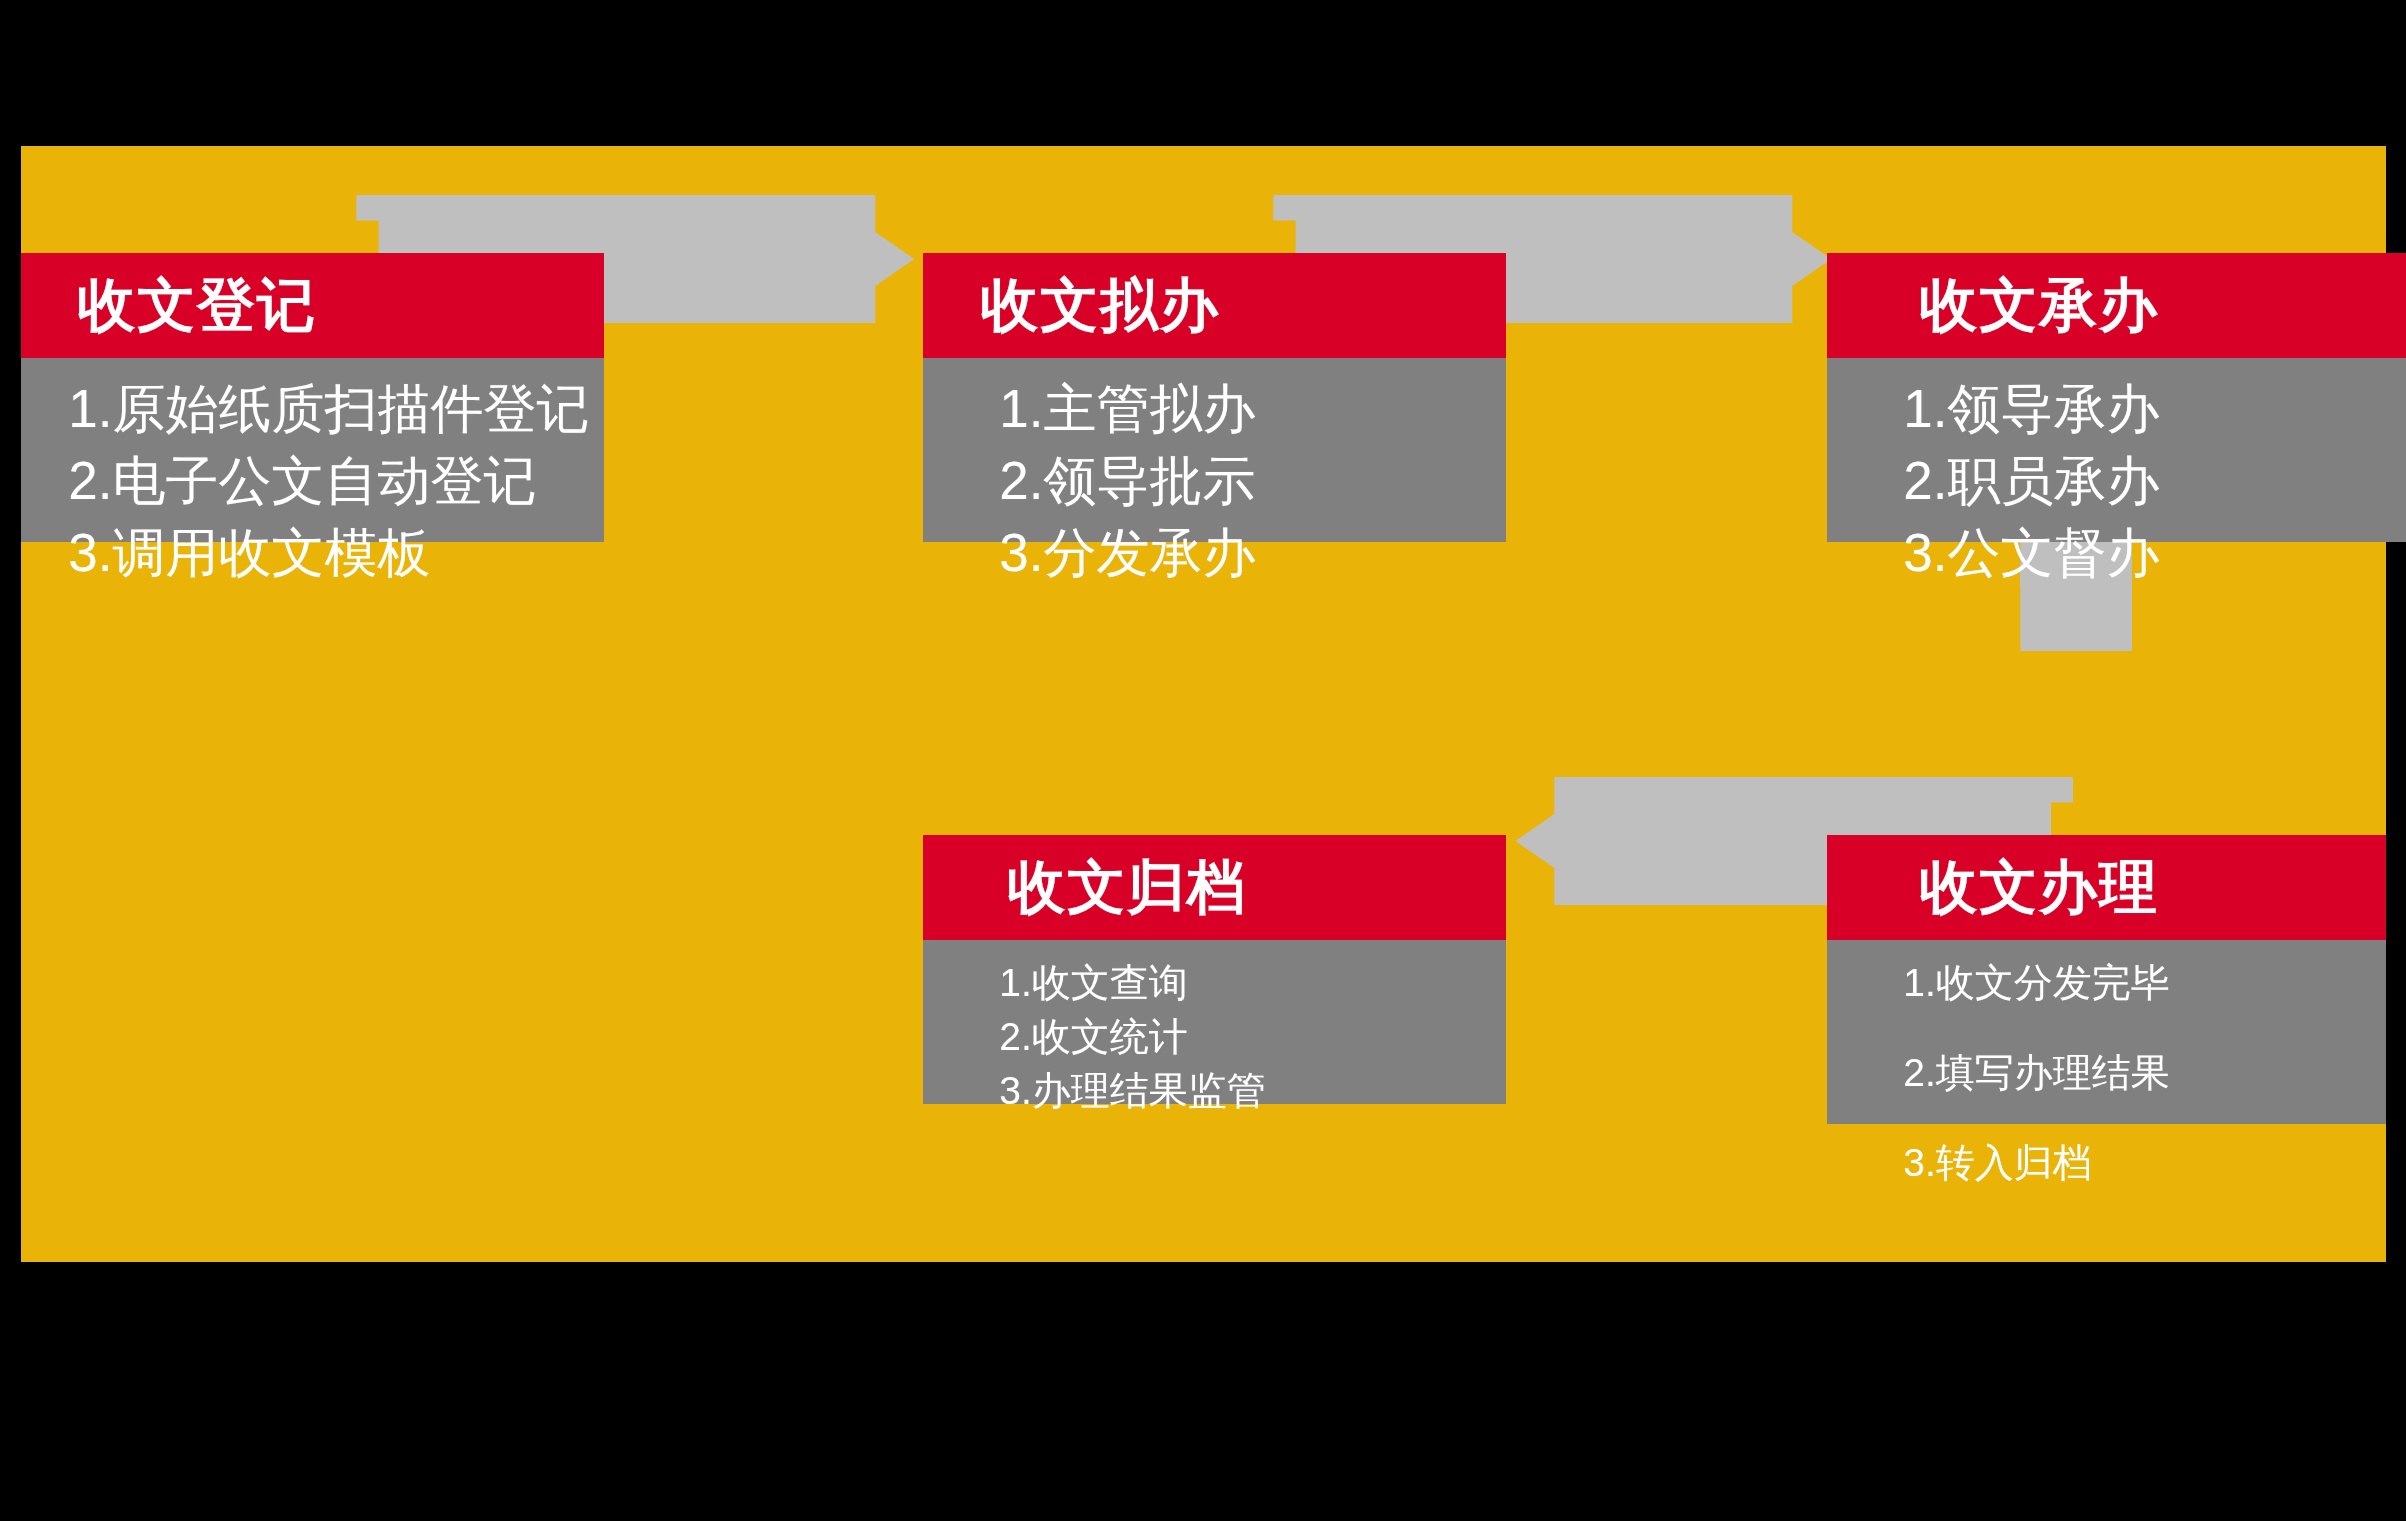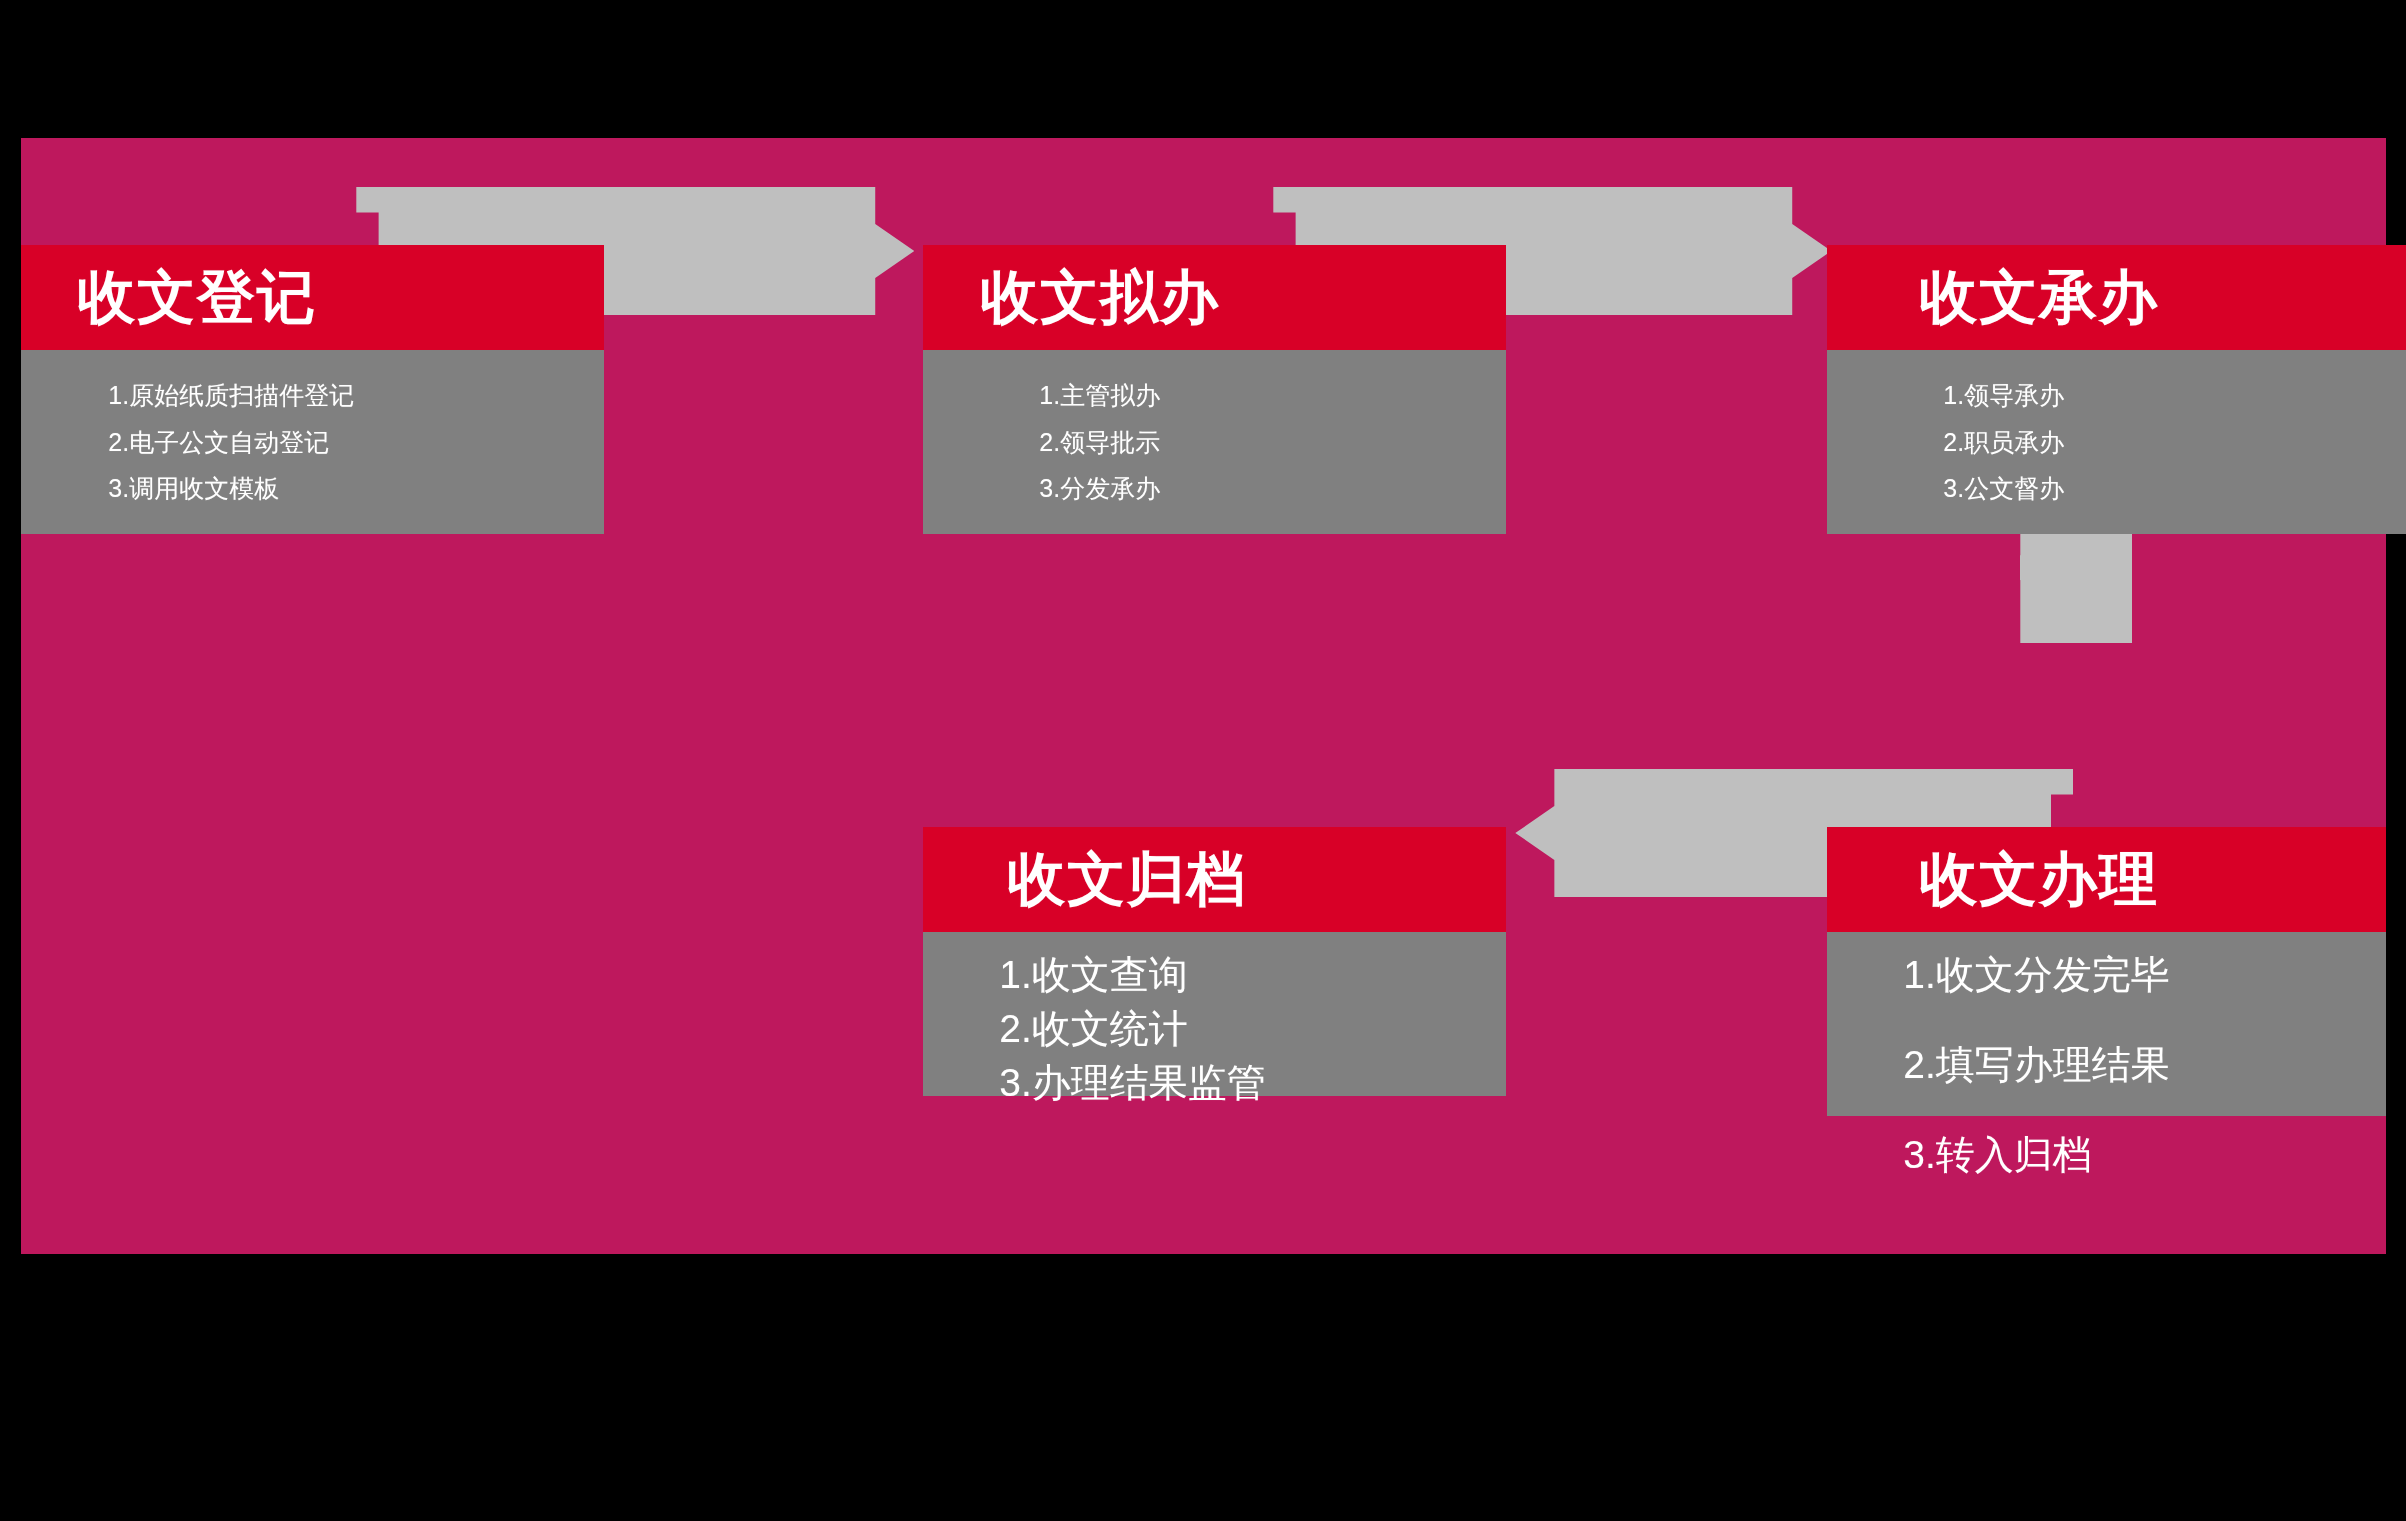--- a/index.html
+++ b/index.html
@@ -21,24 +21,24 @@
     left: 0;
     top: 0;
     width: 2407px;
     height: 1522px;
     background: #000000;
   }
 
   #canvas {
     position: absolute;
     left: 21.3px;
-    top: 138px;
+    top: 146px;
     width: 2365px;
     height: 1116px;
-    background: #be185d;
+    background: #eab308;
   }
 
   
   .card {
     position: absolute;
     box-sizing: border-box;
   }
   .card-header {
     width: 100%;
     box-sizing: border-box;
@@ -61,21 +61,21 @@
   }
   .card-body .item {
     color: #ffffff;
     white-space: nowrap;
     text-shadow: 0 0 1px rgba(255,255,255,0.3);
   }
 
   
   .row-top .card-header { height: 105px; font-size: 58px; }
   .row-top .card-body   { height: 175px; }
-  .row-top .item        { font-size: 25px; margin-left: 40px; }
+  .row-top .item        { font-size: 53px; }
 
   
   .row-bot .card-header { height: 105px; font-size: 58px; }
   .row-bot .card-body   { height: 175px; }
   .row-bot .item        { font-size: 39px; }
 
   
   #card-1 { left: 0px;    top: 107px; width: 583px; }
   #card-2 { left: 902px;  top: 107px; width: 583px; }
   #card-3 { left: 1806px; top: 107px; width: 614px; }

